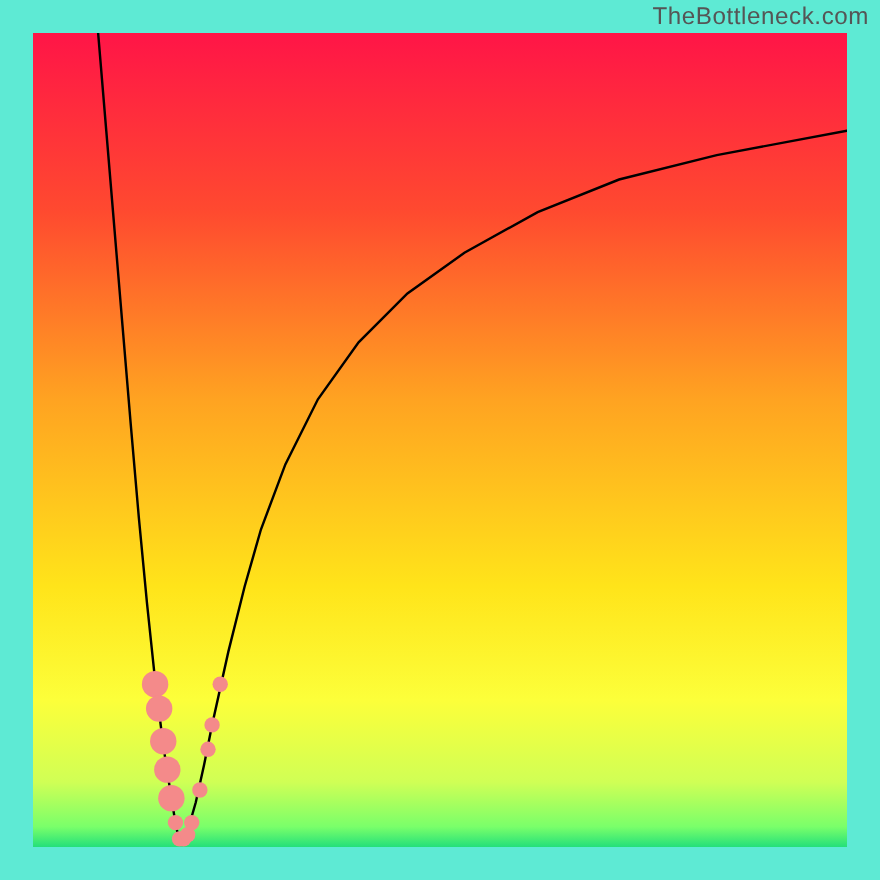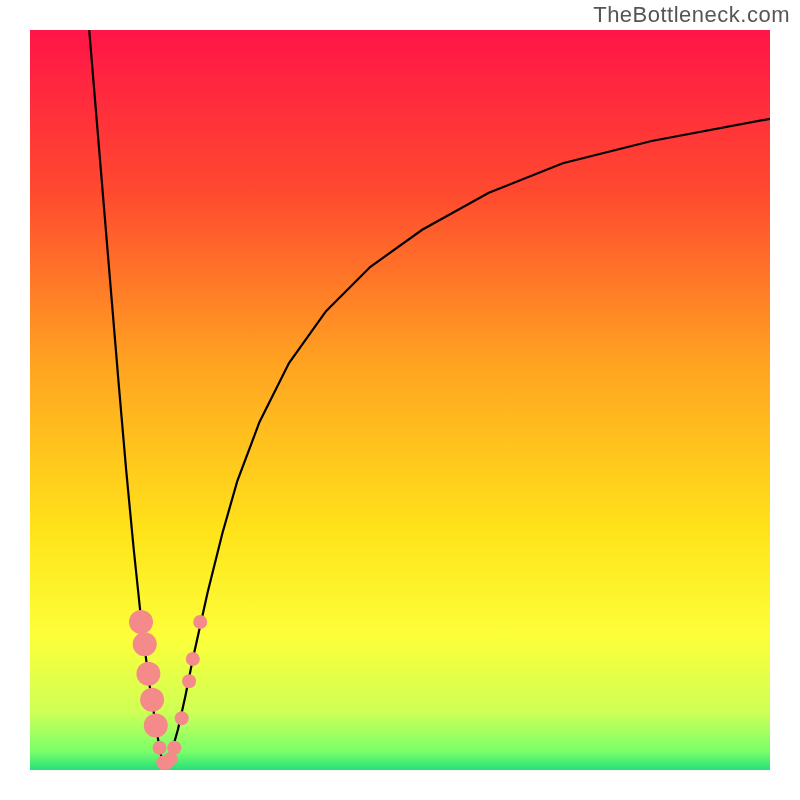--- a/index.html
+++ b/index.html
@@ -8,21 +8,21 @@
     width: 800px;
     height: 800px;
     overflow: hidden;
     background: #000;
     font-family: Arial, Helvetica, sans-serif;
   }
   .outer {
     position: relative;
     width: 800px;
     height: 800px;
-    background: #ffffff;
+    background: #5eead4;
   }
   .watermark {
     position: absolute;
     top: 2px;
     right: 10px;
     color: #555;
     font-size: 22px;
     font-weight: 500;
     letter-spacing: 0.5px;
   }

